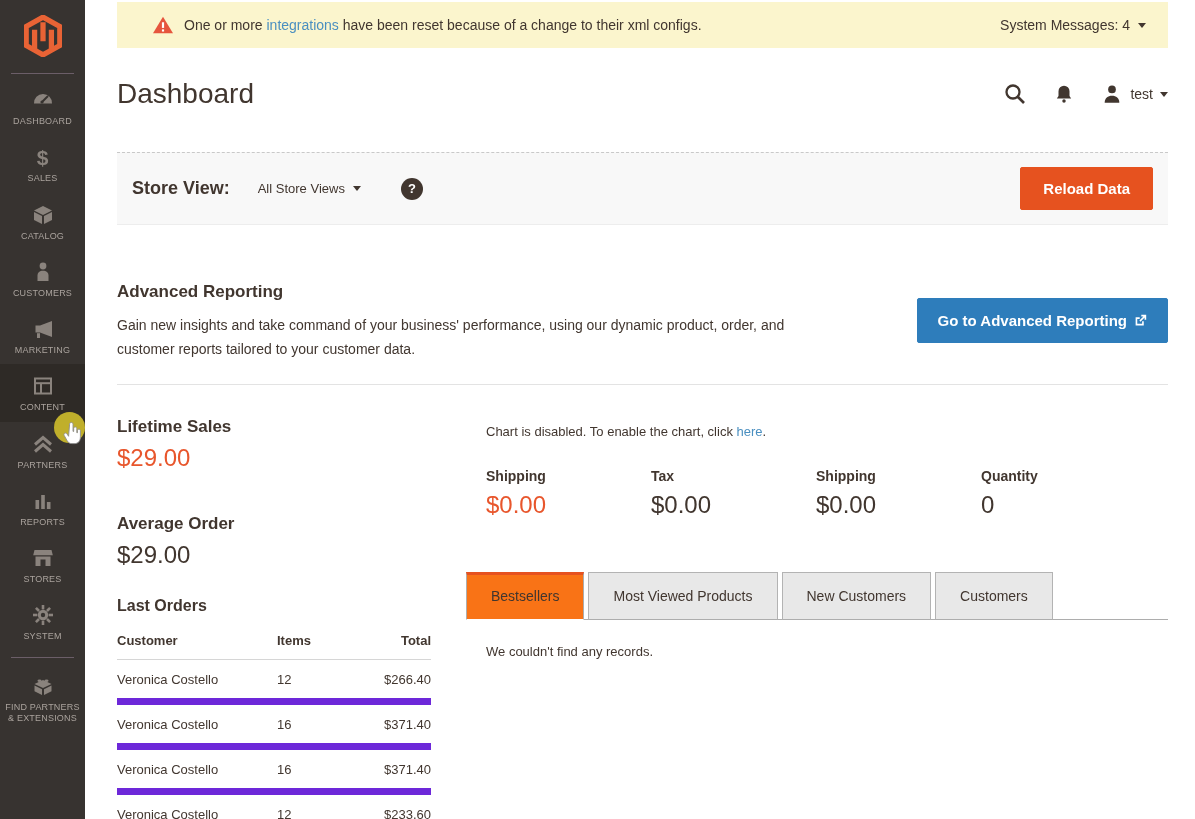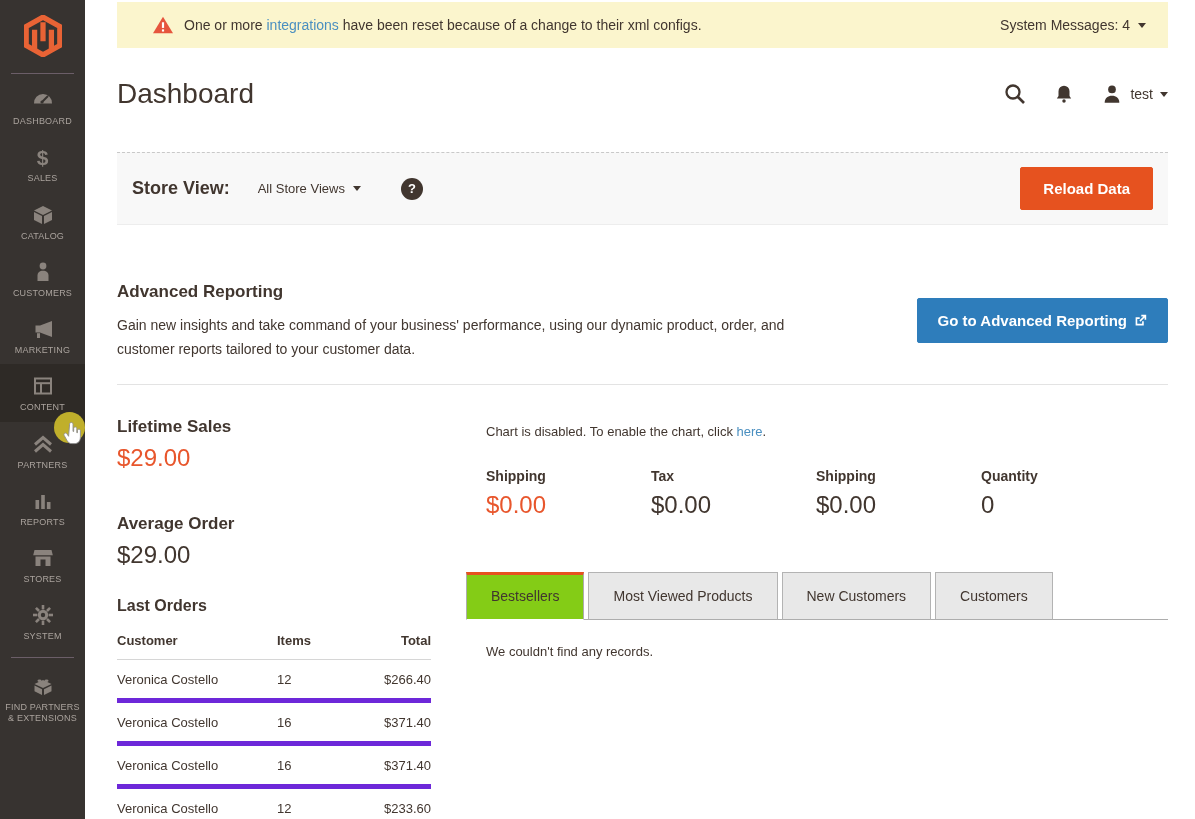--- a/index.html
+++ b/index.html
@@ -59,39 +59,39 @@
               padding:13px 20px; border-radius:2px; cursor:pointer; display:flex; align-items:center; gap:7px; font-family:inherit; }
 
   
   .left-col { position:absolute; left:117px; top:417px; width:314px; }
   .stat-label { font-size:17px; font-weight:bold; }
   .stat-value { font-size:24px; margin-top:7px; }
   .stat-value.orange { color:#e8562c; }
   .mt-block { margin-top:42px; }
   .lo-title { font-size:16px; font-weight:bold; margin-top:28px; }
   .lo-table { margin-top:14px; font-size:13px; }
-  .lo-row { display:flex; align-items:center; padding:12px 0 11px 0; border-bottom:5px solid #6d28d9; }
+  .lo-row { display:flex; align-items:center; padding:12px 0 11px 0; border-bottom:7px solid #6d28d9; }
   .lo-row.head { font-weight:bold; padding-top:4px; border-bottom:1px solid #d6d6d6; }
   .lo-customer { flex:1; }
   .lo-items { width:72px; }
   .lo-total { width:82px; text-align:right; }
 
   
   .right-col { position:absolute; left:466px; top:410px; width:702px; }
   .chart-note { padding-left:20px; margin-top:14px; font-size:13px; }
   .totals-row { display:flex; margin-top:29px; padding-left:20px; }
   .total-cell { width:165px; }
   .total-label { font-size:14px; font-weight:bold; }
   .total-value { font-size:24px; margin-top:7px; }
   .total-value.orange { color:#e8562c; }
 
   .tabs-bar { display:flex; align-items:flex-end; margin-top:53px; border-bottom:1px solid #adadad; }
   .tab { font-size:14px; padding:15px 24px; background:#e8e8e8; border:1px solid #b3b3b3; border-bottom:1px solid #adadad;
          margin-right:4px; margin-bottom:-1px; cursor:pointer; color:#41362f; }
-  .tab.active { background:#84cc16; border:1px solid #adadad; border-top:3px solid #e6521f; border-bottom:1px solid #fff;
+  .tab.active { background:#f97316; border:1px solid #adadad; border-top:3px solid #e6521f; border-bottom:1px solid #fff;
                 font-weight:400; padding-top:13px; }
   .tab-content { padding:24px 0 0 20px; font-size:13px; }
 
   
   .cursor-wrap { position:absolute; left:54px; top:412px; width:44px; height:44px; z-index:9; pointer-events:none; }
   .cursor-halo { position:absolute; left:0; top:0; width:31px; height:31px; border-radius:50%; background:#c7b62b; opacity:.95; }
   .cursor-hand { position:absolute; left:7px; top:9px; }
 </style>
 </head>
 <body>

